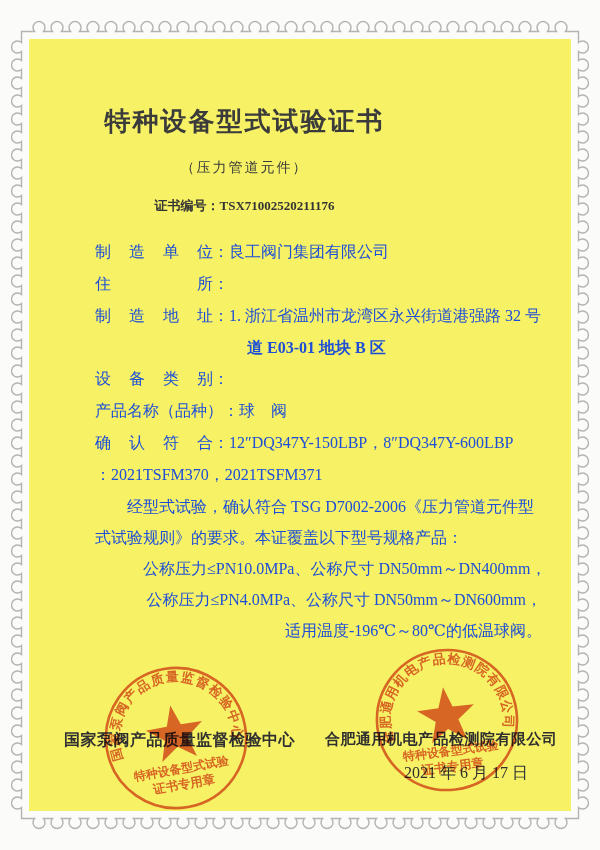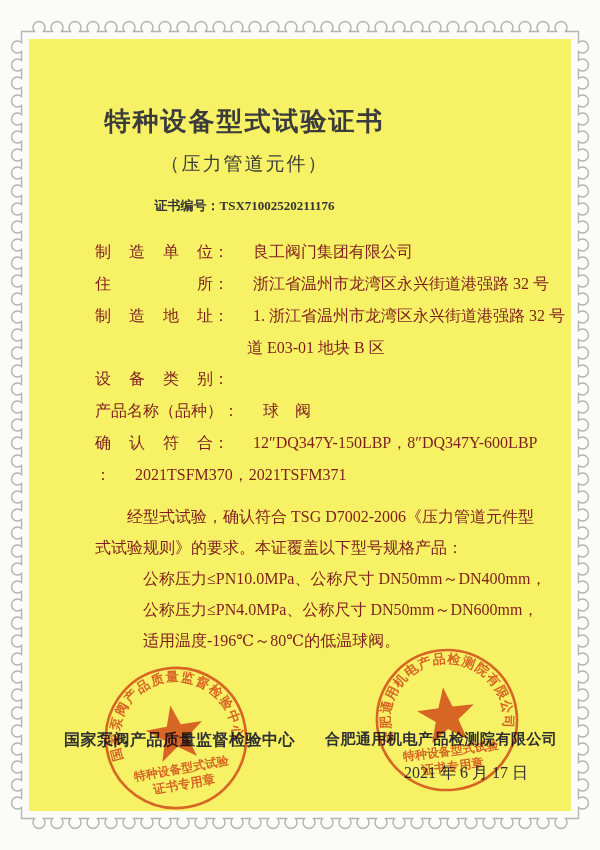--- a/index.html
+++ b/index.html
@@ -5,33 +5,33 @@
   html,body{margin:0;padding:0;}
   body{
     width:600px;height:850px;background:#fbfbfa;
     font-family:"Liberation Serif","DejaVu Serif",serif;color:#333;
   }
   .page{position:relative;width:600px;height:850px;overflow:hidden;background:#fbfbfa;}
   .cert{position:absolute;left:29px;top:39px;width:542px;height:772px;background:#f6f165;}
   #border-svg{position:absolute;left:0;top:0;}
   .centerline{position:absolute;left:0;width:489px;text-align:center;}
   .title{top:104px;font-size:26px;font-weight:bold;letter-spacing:2px;color:#3b3b3b;}
-  .subtitle{top:151px;font-size:19px;letter-spacing:2px;color:#3b3b3b;}
+  .subtitle{top:159px;font-size:14px;letter-spacing:2px;color:#3b3b3b;}
   .certno{top:197px;font-size:13px;font-weight:bold;color:#343434;}
-  .content{position:absolute;left:95px;top:236px;width:447px;font-size:16px;color:#7f1d1d;}
+  .content{position:absolute;left:95px;top:236px;width:447px;font-size:16px;color:#1d4ed8;}
   .row{display:flex;line-height:32px;align-items:baseline;}
   .lbl{flex:none;width:118px;text-align:justify;text-align-last:justify;}
   .lbl.long{width:auto;min-width:118px;}
   .colon{flex:none;}
-  .val{flex:1;white-space:nowrap;margin-left:24px;}
+  .val{flex:1;white-space:nowrap;}
   .sub{line-height:31px;padding-left:134px;white-space:nowrap;}
-  .sub2{padding-left:152px;}
-  .statement{margin-top:10px;line-height:31px;}
+  .sub2{padding-left:152px;font-weight:bold;}
+  .statement{line-height:31px;}
   .stline{text-indent:2em;}
-  .spec{padding-left:48px;line-height:31px;white-space:nowrap;}
+  .spec{padding-left:48px;line-height:31px;white-space:nowrap;text-align:right;}
   .org{position:absolute;font-weight:bold;color:#303030;white-space:nowrap;}
   .org-left{left:64px;top:730px;font-size:16px;letter-spacing:0.5px;}
   .org-right{left:325px;top:730px;font-size:15px;letter-spacing:0.5px;}
   .date{position:absolute;left:404px;top:763px;font-size:16px;color:#303030;white-space:nowrap;}
   .stamp{position:absolute;width:150px;height:150px;mix-blend-mode:multiply;opacity:0.82;pointer-events:none;}
   .stamp-left{left:101px;top:663px;transform:rotate(-10deg);}
   .stamp-right{left:372px;top:645px;transform:rotate(-7deg);}
   .stamp text{font-family:"Liberation Serif","DejaVu Serif",serif;font-weight:bold;}
 </style>
 </head>
@@ -53,21 +53,20 @@
 
     <div class="row">
       <span class="lbl">制造单位</span>
         <span class="colon">：</span>
         <span class="val">良工阀门集团有限公司</span>
     </div>
 
     <div class="row">
       <span class="lbl">住所</span>
         <span class="colon">：</span>
-        <span class="val">浙江省温州市龙湾区永兴街道港强路 32 号</span>
     </div>
 
     <div class="row">
       <span class="lbl">制造地址</span>
         <span class="colon">：</span>
         <span class="val">1. 浙江省温州市龙湾区永兴街道港强路 32 号</span>
     </div>
     <div class="sub sub2">道 E03-01 地块 B 区</div>
 
     <div class="row">

